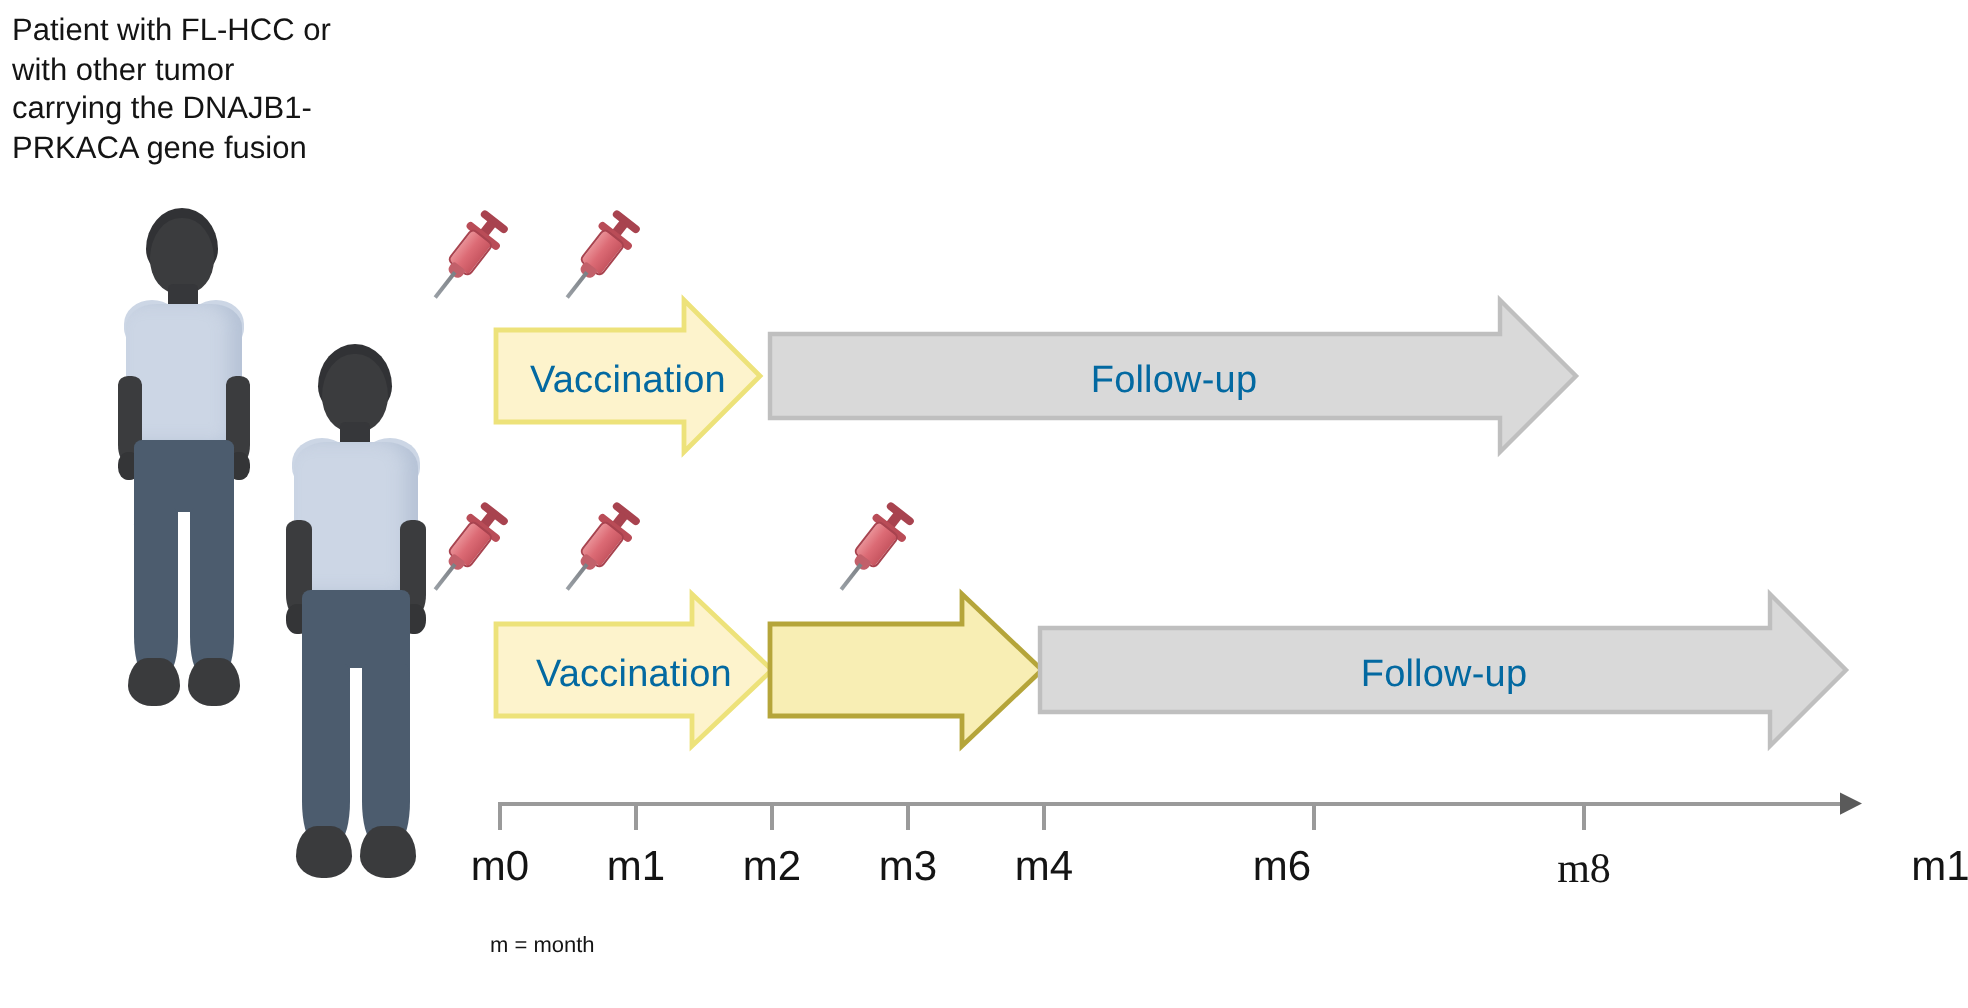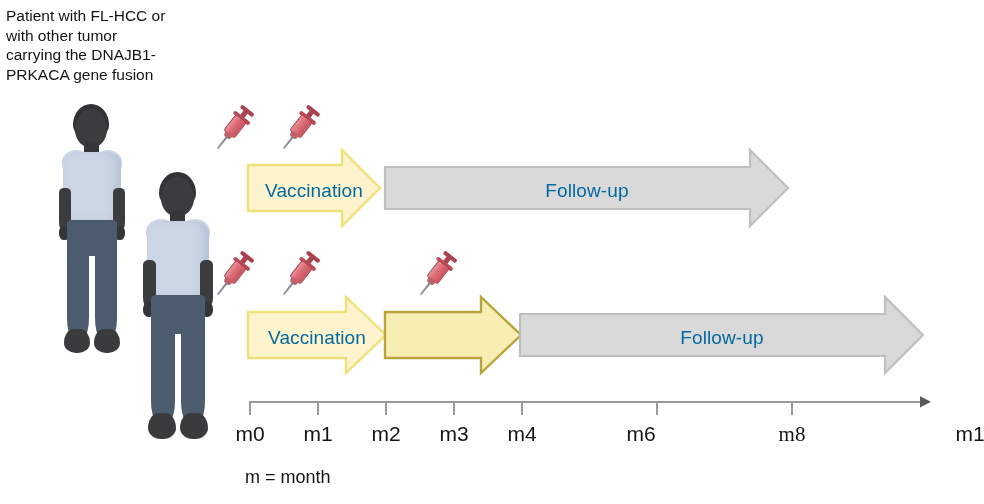--- a/index.html
+++ b/index.html
@@ -183,21 +183,21 @@
   .tl-label {
     position: absolute;
     font-size: 21px;
     color: #141414;
     text-align: center;
     transform: translateX(-50%);
     white-space: nowrap;
   }
   .tl-legend {
     position: absolute;
-    font-size: 18px;
+    font-size: 11px;
     color: #141414;
   }
 </style>
 </head>
 <body>
 
 <div id="figure-root">
 
   <div class="caption">Patient with FL-HCC or
 with other tumor

